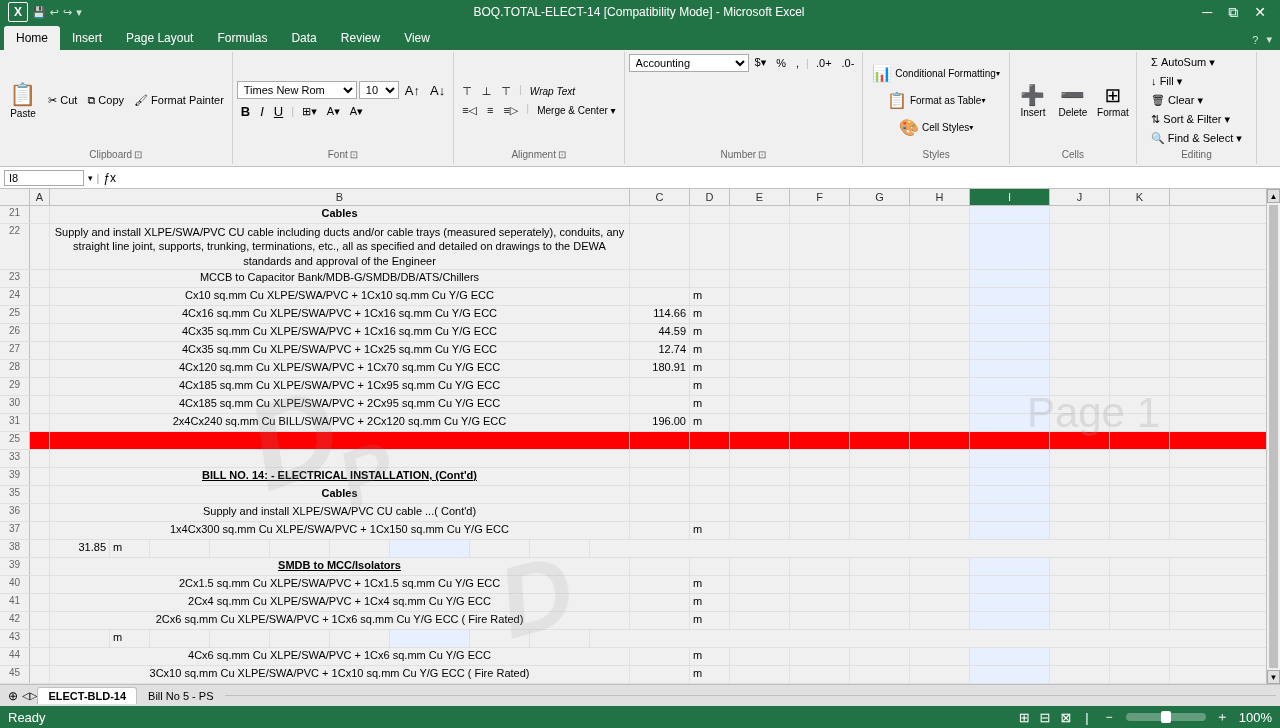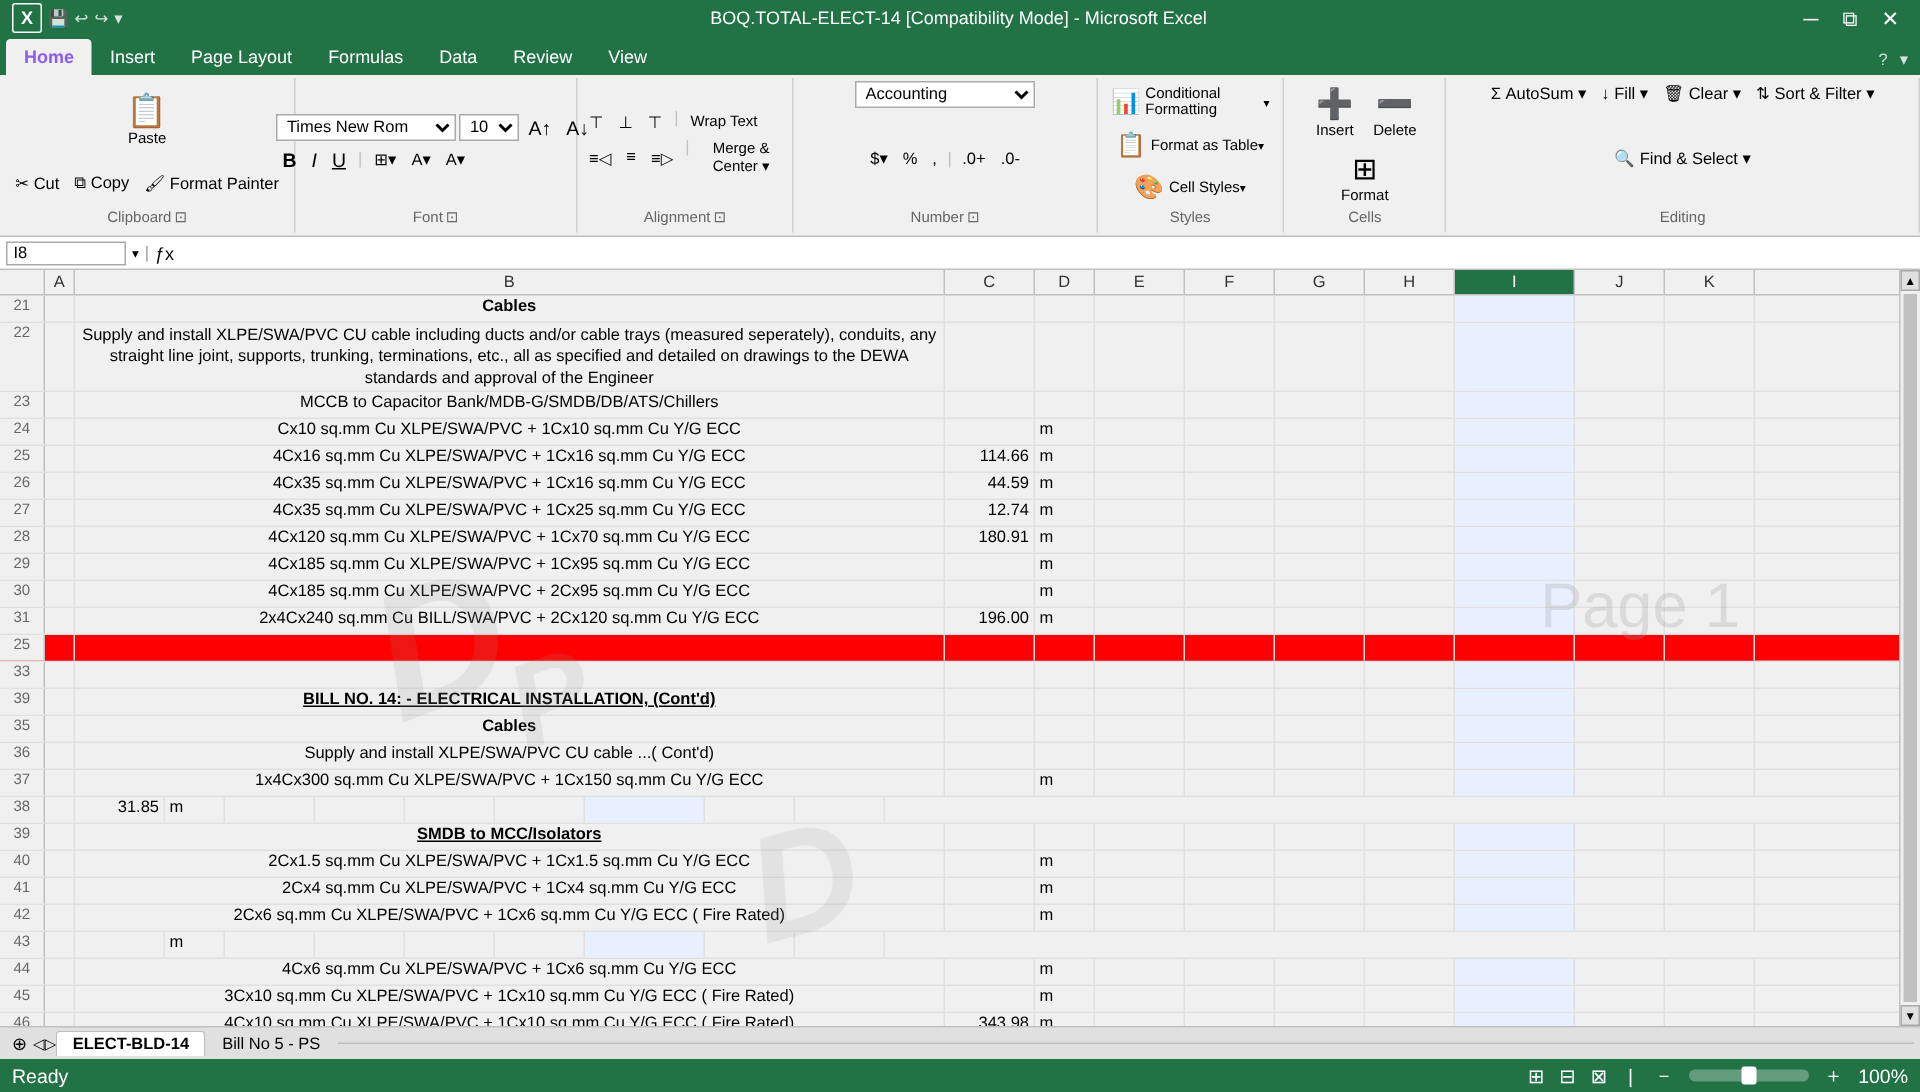--- a/index.html
+++ b/index.html
@@ -34,22 +34,22 @@
       font-size: 12px;
       cursor: pointer;
       color: white;
       border-radius: 3px 3px 0 0;
       height: 24px;
       display: flex;
       align-items: center;
     }
     .ribbon-tab.active {
       background: #f0f0f0;
-      color: #8b5cf6;
-      font-weight: 700;
+      color: #000000;
+      font-weight: 400;
     }
 
     
     .ribbon {
       background: #f0f0f0;
       border-bottom: 1px solid #c0c0c0;
       display: flex;
       padding: 2px 0;
       align-items: stretch;
       min-height: 90px;
@@ -336,21 +336,21 @@
       </div>
     </div>
 
     <div class="ribbon-group" style="min-width:130px;">
       <div class="ribbon-group-content" style="flex-direction:column;gap:2px;align-items:flex-start;">
         <div style="display:flex;gap:2px;">
           <button class="ribbon-small-btn">⊤</button>
           <button class="ribbon-small-btn">⊥</button>
           <button class="ribbon-small-btn">⊤</button>
           <span style="color:#c0c0c0;margin:0 2px;">|</span>
-          <button class="ribbon-small-btn" style="font-size:10px;">
+          <button class="ribbon-small-btn" style="font-size:10px;font-style:italic;">
             <span>Wrap Text</span>
           </button>
         </div>
         <div style="display:flex;gap:2px;">
           <button class="ribbon-small-btn">≡◁</button>
           <button class="ribbon-small-btn">≡</button>
           <button class="ribbon-small-btn">≡▷</button>
           <span style="color:#c0c0c0;margin:0 2px;">|</span>
           <button class="ribbon-small-btn" style="font-size:10px;">
             <span>Merge &amp; Center</span> ▾
@@ -420,21 +420,21 @@
           <span style="font-size:20px;">⊞</span>
           <span style="font-size:10px;">Format</span>
         </div>
       </div>
       <div class="ribbon-group-label">
         <span>Cells</span>
       </div>
     </div>
 
     <div class="ribbon-group" style="min-width:120px;">
-      <div class="ribbon-group-content" style="flex-direction:row;gap:2px;align-items:flex-start;">
+      <div class="ribbon-group-content" style="flex-direction:column;gap:2px;align-items:flex-start;">
         <div class="ribbon-small-btn" style="font-size:11px;">
           Σ <span>AutoSum</span> <span>▾</span>
         </div>
         <div class="ribbon-small-btn" style="font-size:11px;">
           ↓ <span>Fill</span> <span>▾</span>
         </div>
         <div class="ribbon-small-btn" style="font-size:11px;">
           🗑 <span>Clear</span> <span>▾</span>
         </div>
         <div class="ribbon-small-btn" style="font-size:11px;">

